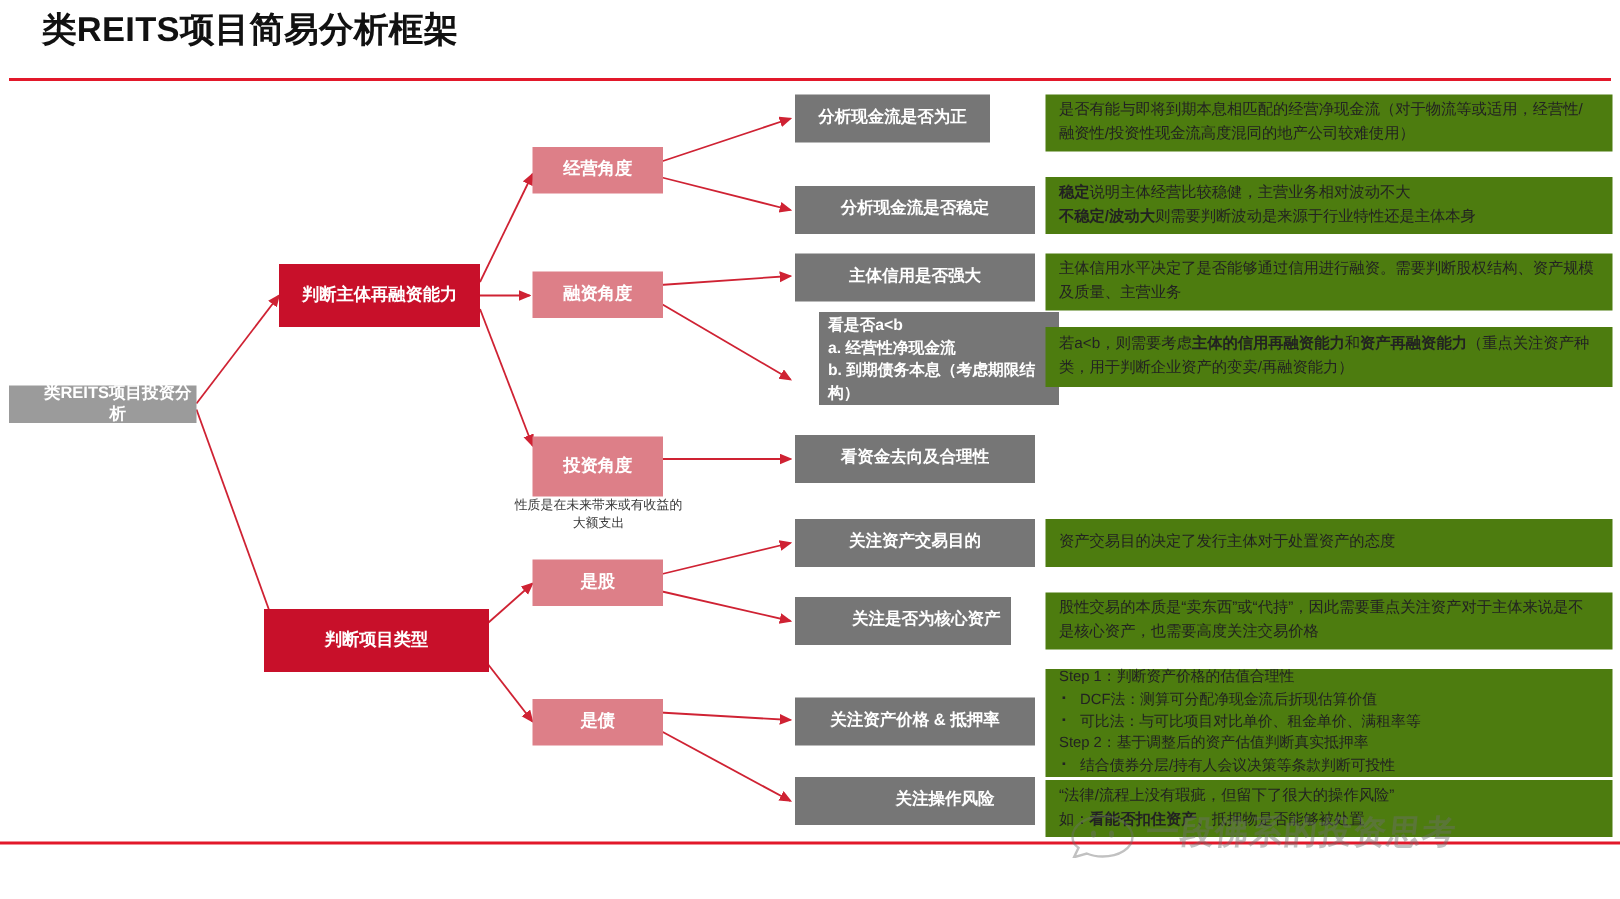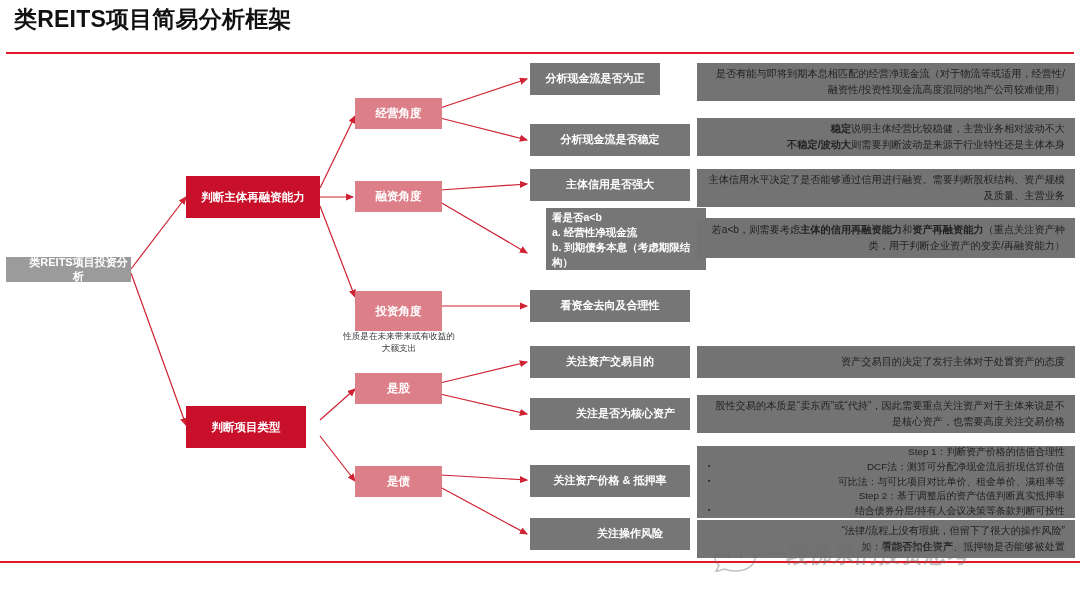--- a/index.html
+++ b/index.html
@@ -7,21 +7,21 @@
     width:1080px;height:599px;
     background:#ffffff;
     font-family:"Liberation Sans","DejaVu Sans",sans-serif;
     overflow:hidden;
     position:relative;
   }
   #root{position:relative;width:1080px;height:599px;}
 
   
   .page-title{
-    position:absolute;left:14px;top:4px;
+    position:absolute;left:28px;top:4px;
     font-size:23px;font-weight:700;color:#111;
     letter-spacing:.2px;white-space:nowrap;
   }
   .title-rule{
     position:absolute;left:6px;top:52px;width:1068px;height:2px;
     background:#e2182a;
   }
   .bottom-rule{
     position:absolute;left:0px;top:561px;width:1080px;height:2px;
     background:#e2182a;
@@ -61,27 +61,27 @@
   }
   .note{
     position:absolute;
     color:#3a3a3a;font-size:8.6px;line-height:1.45;
     text-align:center;
   }
 
   
   .desc{
     position:absolute;
-    background:#737373;
+    background:#4d7c0f;
     color:#222222;
     font-size:10.2px;
     line-height:1.55;
     box-sizing:border-box;
     padding:5px 10px 5px 9px;
-    display:flex;flex-direction:column;justify-content:center;text-align:right;
+    display:flex;flex-direction:column;justify-content:center;
   }
   .desc.small{font-size:9.9px;line-height:1.5;}
   .desc p{margin:0;}
   .desc b{font-weight:700;}
 
   
   .watermark{
     position:absolute;left:712px;top:536px;
     width:360px;height:40px;
     opacity:.42;
@@ -137,21 +137,21 @@
       <path d="M440,394 L527,414"></path>
 
       <path d="M440,475 L527,480"></path>
       <path d="M440,487 L527,534"></path>
     </g>
   </svg>
 
   <div class="node root" style="left:6px;top:257px;width:125px;height:25px;padding-left:20px;">类REITS项目投资分析</div>
 
   <div class="node red" style="left:186px;top:176px;width:134px;height:42px;">判断主体再融资能力</div>
-  <div class="node red" style="left:186px;top:406px;width:120px;height:42px;">判断项目类型</div>
+  <div class="node red" style="left:176px;top:406px;width:150px;height:42px;">判断项目类型</div>
 
   <div class="node pink" style="left:355px;top:98px;width:87px;height:31px;">经营角度</div>
   <div class="node pink" style="left:355px;top:181px;width:87px;height:31px;">融资角度</div>
   <div class="node pink" style="left:355px;top:291px;width:87px;height:40px;">投资角度</div>
   <div class="note" style="left:343px;top:330px;width:112px;">性质是在未来带来或有收益的大额支出</div>
 
   <div class="node pink" style="left:355px;top:373px;width:87px;height:31px;">是股</div>
   <div class="node pink" style="left:355px;top:466px;width:87px;height:31px;">是债</div>
 
   <div class="node gray" style="left:530px;top:63px;width:130px;height:32px;">分析现金流是否为正</div>
@@ -159,21 +159,21 @@
   <div class="node gray" style="left:530px;top:169px;width:160px;height:32px;">主体信用是否强大</div>
 
   <div class="node gray leftal" style="left:530px;top:208px;width:160px;height:62px;flex-direction:column;">
     <span>看是否a&lt;b</span>
     <span>a. 经营性净现金流</span>
     <span>b. 到期债务本息（考虑期限结构）</span>
   </div>
 
   <div class="node gray" style="left:530px;top:290px;width:160px;height:32px;">看资金去向及合理性</div>
   <div class="node gray" style="left:530px;top:346px;width:160px;height:32px;">关注资产交易目的</div>
-  <div class="node gray" style="left:530px;top:398px;width:160px;height:32px;padding-left:31px;">关注是否为核心资产</div>
+  <div class="node gray" style="left:530px;top:398px;width:144px;height:32px;padding-left:31px;">关注是否为核心资产</div>
   <div class="node gray" style="left:530px;top:465px;width:160px;height:32px;">关注资产价格 &amp; 抵押率</div>
   <div class="node gray" style="left:530px;top:518px;width:160px;height:32px;padding-left:40px;">关注操作风险</div>
 
   <div class="desc" style="left:697px;top:63px;width:378px;height:38px;">
       <p><span>是否有能与即将到期本息相匹配的经营净现金流（对于物流等或适用，经营性/融资性/投资性现金流高度混同的地产公司较难使用）</span></p>
     </div>
   <div class="desc" style="left:697px;top:118px;width:378px;height:38px;">
       <p><b>稳定</b><span>说明主体经营比较稳健，主营业务相对波动不大</span></p>
       <p><b>不稳定/波动大</b><span>则需要判断波动是来源于行业特性还是主体本身</span></p>
     </div>

